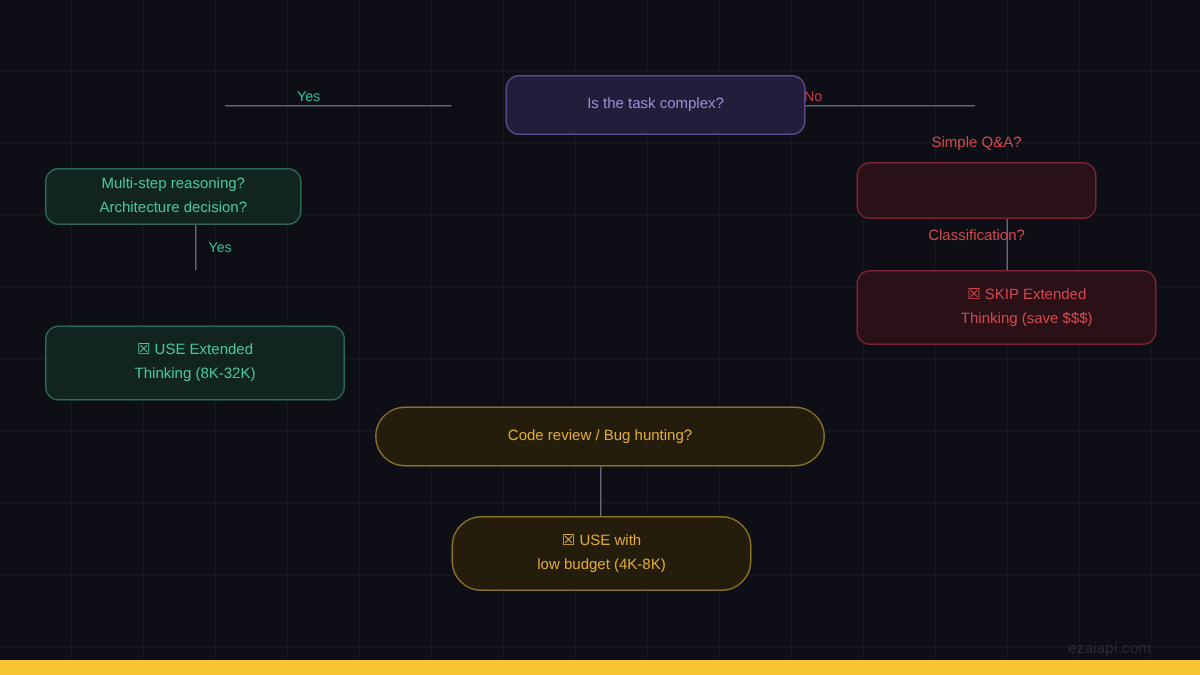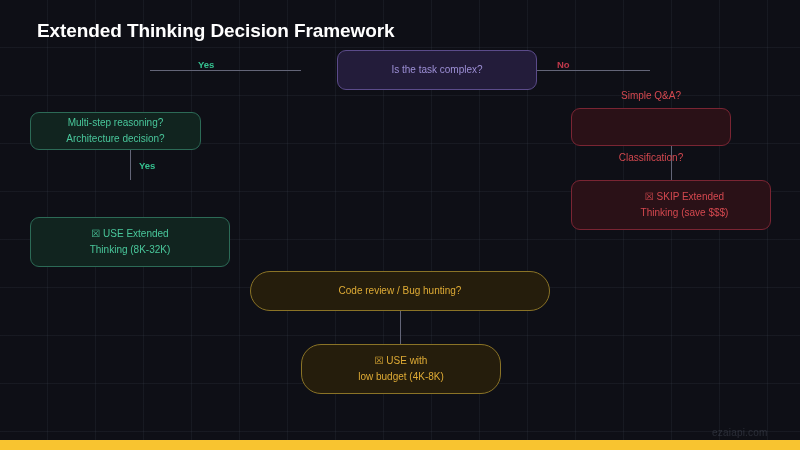--- a/index.html
+++ b/index.html
@@ -47,21 +47,20 @@
     width: 1px;
     background: #636578;
   }
 
   
   .edge-label {
     position: absolute;
     font-size: 9.5px;
     white-space: nowrap;
     line-height: 1;
-    font-weight: bold;
   }
   .edge-yes { color: #35c08f; }
   .edge-no  { color: #c0394b; }
 
   
   .node {
     position: absolute;
     box-sizing: border-box;
     border-radius: 9px;
     border-width: 1px;
@@ -118,35 +117,34 @@
     height: 10px;
     background: #f6c githubfff;
     background: #f8c430;
   }
 </style>
 </head>
 <body>
 
 <div id="stage">
 
-  <div class="title">Extended Thinking Decision Framework</div>
 
   <div class="line-h" style="left:150px; top:70px; width:151px;"></div>
 
   <div class="line-h" style="left:501px; top:70px; width:149px;"></div>
 
   <div class="line-v" style="left:130px; top:145px; width:1px; height:35px;"></div>
 
   <div class="line-v" style="left:671px; top:145px; width:1px; height:35px;"></div>
 
   <div class="line-v" style="left:400px; top:311px; width:1px; height:33px;"></div>
 
   <div class="edge-label edge-yes" style="left:198px; top:60px;">Yes</div>
 
-  <div class="edge-label edge-no" style="left:557px; top:60px;">No</div>
+  <div class="edge-label edge-no" style="left:536px; top:60px;">No</div>
 
   <div class="edge-label edge-yes" style="left:139px; top:161px;">Yes</div>
 
   <div class="node node-purple" style="left:301px; top:50px; width:200px; height:40px;margin-left:36px;">
     <span class="ln">Is the task complex?</span>
   </div>
 
   <div class="node node-teal" style="left:30px; top:112px; width:171px; height:38px;">
     <span class="ln">Multi-step reasoning?</span>
     <span class="ln">Architecture decision?</span>

